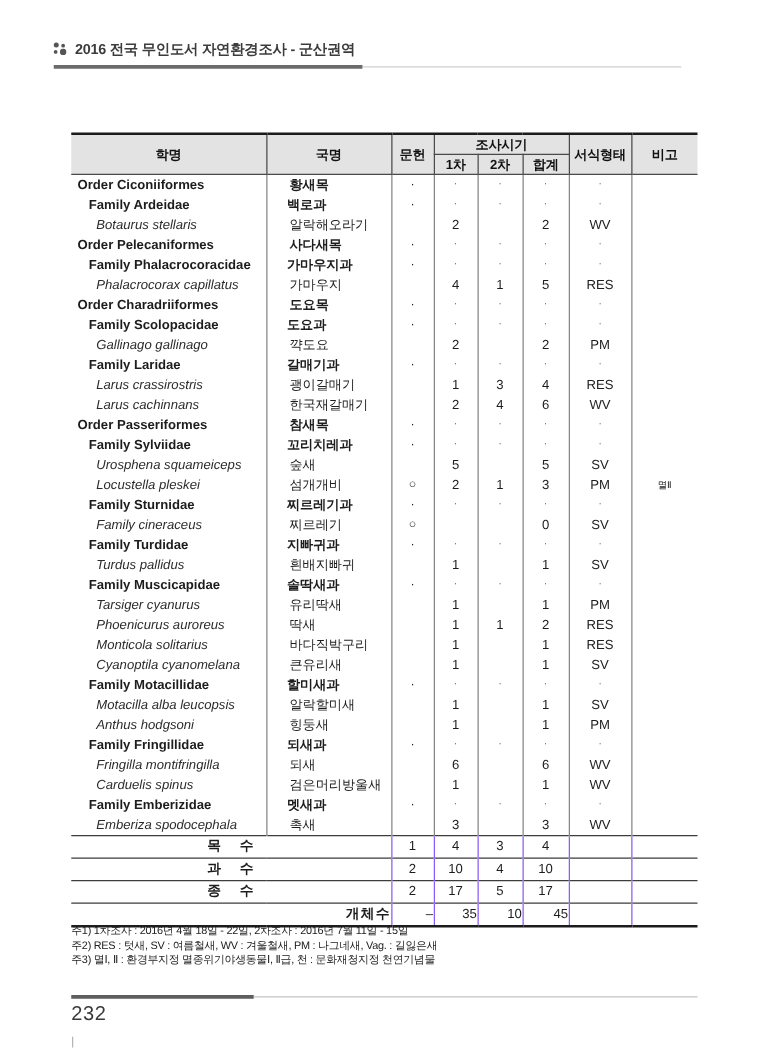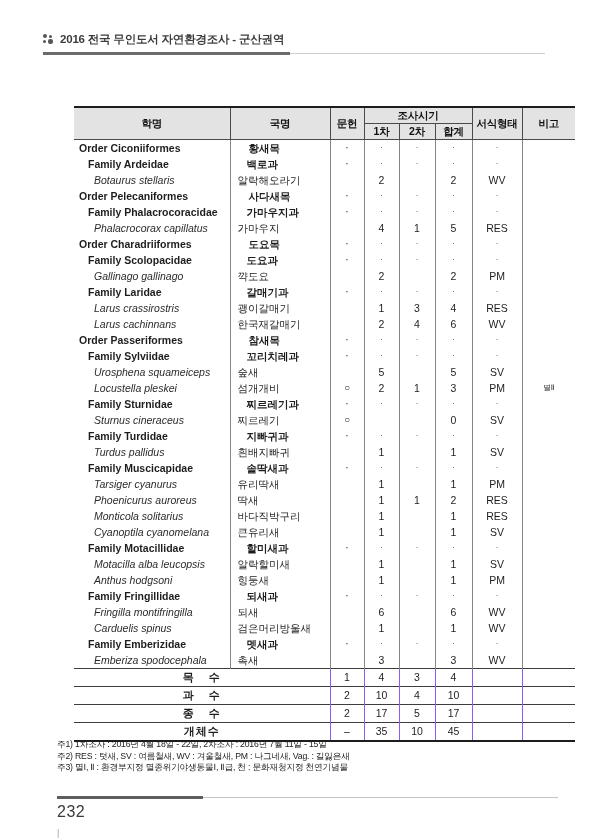--- a/index.html
+++ b/index.html
@@ -20,21 +20,21 @@
   .header-title { font-size:11.5px; font-weight:bold; color:#3c3c3c; letter-spacing:-0.2px; white-space:nowrap; }
   .header-rule { position:relative; margin-top:5px; height:3px; }
   .header-rule .dark  { position:absolute; left:0; top:0; width:247px; height:3px; background:#6b6b6b; }
   .header-rule .light { position:absolute; left:247px; right:0; top:0.5px; height:1.8px; background:#cfcfcf; }
 
   
   .table-title { position:absolute; left:57px; top:79px; font-size:12.5px; font-weight:bold; color:#111; letter-spacing:-0.2px; }
 
   
   .birds-table {
-    position:absolute; left:74px; top:106px; width:501px;
+    position:absolute; left:57px; top:106px; width:501px;
     border-collapse:collapse; table-layout:fixed; font-size:10.5px;
   }
   .birds-table th {
     background:#e3e3e3; border:1px solid #4a4a4a; font-size:10.5px; font-weight:bold;
     color:#111; height:15px; padding:0; text-align:center; letter-spacing:-0.2px;
   }
   .birds-table thead tr:first-child th { border-top:2px solid #1c1c1c; }
   .birds-table thead tr > th:first-child { border-left:none; }
   .birds-table thead tr > th.edge-right { border-right:none; }
 
@@ -44,34 +44,34 @@
   }
   .birds-table tbody td:last-child { border-right:none; }
 
   td.sci { text-align:left; }
   td.kor { text-align:left; }
   tr.order-row  td.sci { font-weight:bold; padding-left:5px; }
   tr.family-row td.sci { font-weight:bold; padding-left:14px; }
   tr.species-row td.sci { font-style:italic; padding-left:20px; color:#2b2b2b; }
   tr.order-row  td.kor { font-weight:bold; padding-left:18px; }
   tr.family-row td.kor { font-weight:bold; padding-left:16px;margin-top:41px; }
-  tr.species-row td.kor { padding-left:7px; }
+  tr.species-row td.kor { padding-left:18px; }
 
   td.c { text-align:center; }
   td.dotcell { color:#9a9a9a; font-size:6.5px; text-align:center; }
   td.notecell { font-size:7.5px; color:#333; text-align:center; }
   td.litcell { font-size:10px; }
 
   tr.summary-row td {
     height:17px; border-top:1px solid #3d3d3d; border-right:1px solid #8b5cf6;
     text-align:center; line-height:17px;
   }
   tr.summary-row td:last-child { border-right:none; }
   tr.summary-row td.sumlabel { font-weight:bold; font-size:11px; word-spacing:10px; letter-spacing:1px; }
-  tr.summary-row.last td { border-bottom:2px solid #1c1c1c; }
+  tr.summary-row.last td { border-bottom:2px solid #1c1c1c;text-align:right; }
 
   
   .footnotes { position:absolute; left:57px; top:739px; width:502px; font-size:8.7px; color:#222; letter-spacing:-0.2px; }
   .footnotes .fn { line-height:11.5px; white-space:nowrap; }
 
   
   .footer-rule { position:absolute; left:57px; top:796px; width:501px; height:3px; }
   .footer-rule .dark  { position:absolute; left:0; top:0; width:146px; height:2.6px; background:#5e5e5e; }
   .footer-rule .light { position:absolute; left:146px; right:0; top:0.5px; height:1.8px; background:#c4c4c4; }
   .page-footer { position:absolute; left:57px; top:803px; display:flex; align-items:baseline; gap:7px;flex-direction:column; }
@@ -292,21 +292,21 @@
           <td class="sci">Family Sturnidae</td>
           <td class="kor">찌르레기과</td>
           <td class="c litcell dotcell">·</td>
           <td class="c dotcell">·</td>
           <td class="c dotcell">·</td>
           <td class="c dotcell">·</td>
           <td class="c dotcell">·</td>
           <td class="c notecell"></td>
         </tr>
         <tr class="species-row">
-          <td class="sci">Sturnus cineraceus</td>
+          <td class="sci">Family cineraceus</td>
           <td class="kor">찌르레기</td>
           <td class="c litcell">○</td>
           <td class="c"></td>
           <td class="c"></td>
           <td class="c">0</td>
           <td class="c">SV</td>
           <td class="c notecell"></td>
         </tr>
         <tr class="family-row">
           <td class="sci">Family Turdidae</td>

